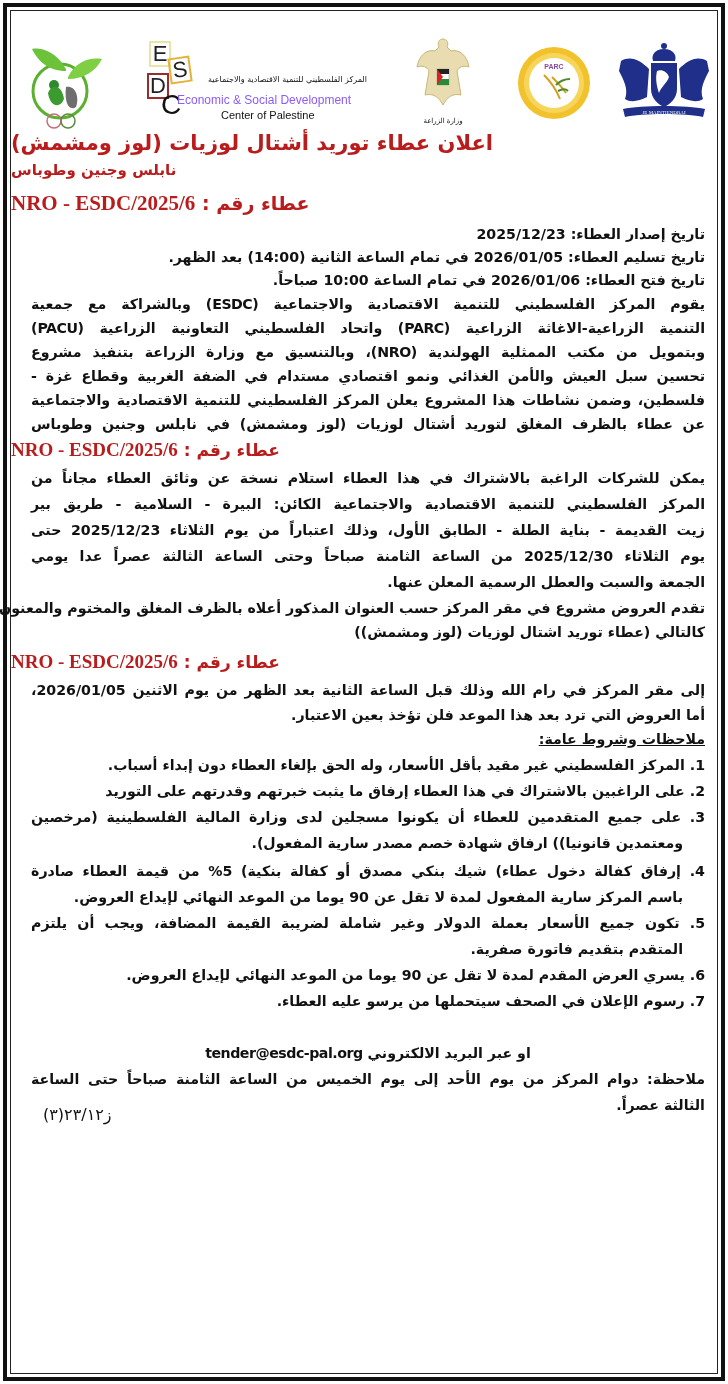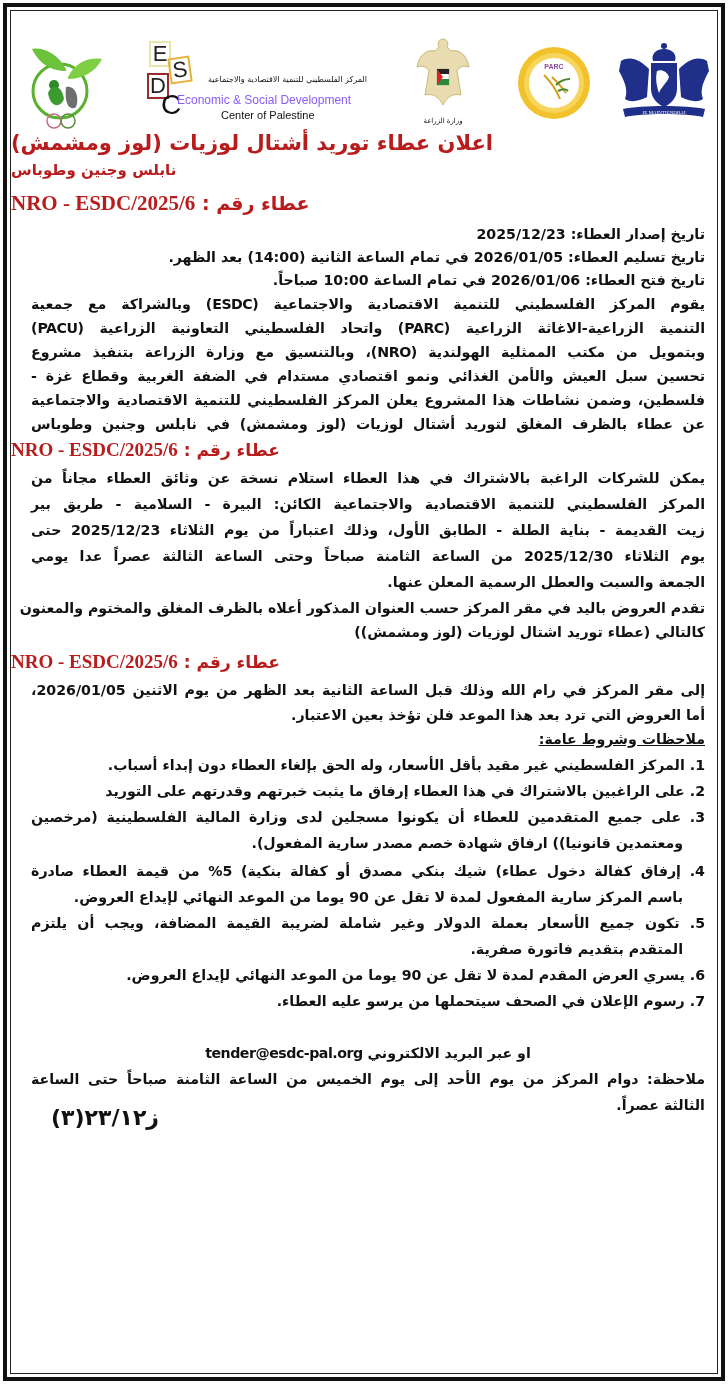--- a/index.html
+++ b/index.html
@@ -105,21 +105,21 @@
 
     <div class="title" style="top:428px;font-size:17px">
       <span>عطاء رقم :</span>
       <span class="en" style="font-size:19px">6/NRO - ESDC/2025</span>
     </div>
     <div class="line" style="top:457px">يمكن للشركات الراغبة بالاشتراك في هذا العطاء استلام نسخة عن وثائق العطاء مجاناً من</div>
     <div class="line" style="top:483px">المركز الفلسطيني للتنمية الاقتصادية والاجتماعية الكائن: البيرة - السلامية - طريق بير</div>
     <div class="line" style="top:509px">زيت القديمة - بناية الطلة - الطابق الأول، وذلك اعتباراً من يوم الثلاثاء 2025/12/23 حتى</div>
     <div class="line" style="top:535px">يوم الثلاثاء 2025/12/30 من الساعة الثامنة صباحاً وحتى الساعة الثالثة عصراً عدا يومي</div>
     <div class="line start" style="top:561px">الجمعة والسبت والعطل الرسمية المعلن عنها.</div>
-    <div class="line" style="top:587px">تقدم العروض باليد في مقر المركز حسب العنوان المذكور أعلاه بالظرف المغلق والمختوم والمعنون</div>
+    <div class="line" style="top:587px">تقدم العروض مشروع في مقر المركز حسب العنوان المذكور أعلاه بالظرف المغلق والمختوم والمعنون</div>
     <div class="line start" style="top:611px">كالتالي (عطاء توريد اشتال لوزيات (لوز ومشمش))</div>
 
     <div class="title" style="top:640px;font-size:17px">
       <span>عطاء رقم :</span>
       <span class="en" style="font-size:19px">6/NRO - ESDC/2025</span>
     </div>
     <div class="line" style="top:669px">إلى مقر المركز في رام الله وذلك قبل الساعة الثانية بعد الظهر من يوم الاثنين 2026/01/05،</div>
     <div class="line start" style="top:694px">أما العروض التي ترد بعد هذا الموعد فلن تؤخذ بعين الاعتبار.</div>
 
     <div class="line start u" style="top:718px">ملاحظات وشروط عامة:</div>
@@ -130,15 +130,15 @@
     <div class="line" style="top:850px">4. إرفاق كفالة دخول عطاء) شيك بنكي مصدق أو كفالة بنكية) 5% من قيمة العطاء صادرة</div>
     <div class="line start" style="top:876px;right:34px">باسم المركز سارية المفعول لمدة لا تقل عن 90 يوما من الموعد النهائي لإيداع العروض.</div>
     <div class="line" style="top:902px">5. تكون جميع الأسعار بعملة الدولار وغير شاملة لضريبة القيمة المضافة، ويجب أن يلتزم</div>
     <div class="line start" style="top:928px;right:34px">المتقدم بتقديم فاتورة صفرية.</div>
     <div class="line start" style="top:954px">6. يسري العرض المقدم لمدة لا تقل عن 90 يوما من الموعد النهائي لإيداع العروض.</div>
     <div class="line start" style="top:980px">7. رسوم الإعلان في الصحف سيتحملها من يرسو عليه العطاء.</div>
 
     <div class="line center" style="top:1032px">او عبر البريد الالكتروني tender@esdc-pal.org</div>
     <div class="line" style="top:1058px">ملاحظة: دوام المركز من يوم الأحد إلى يوم الخميس من الساعة الثامنة صباحاً حتى الساعة</div>
     <div class="line start" style="top:1084px">الثالثة عصراً.</div>
-    <div class="ar" style="position:absolute;left:40px;top:1094px;font-size:22px;font-weight:bold">ز٢٣/١٢(٣)</div>
+    <div class="ar" style="position:absolute;left:32px;top:1094px;font-size:16px;font-weight:normal">ز٢٣/١٢(٣)</div>
   </div>
 </div>
 
 </body></html>

